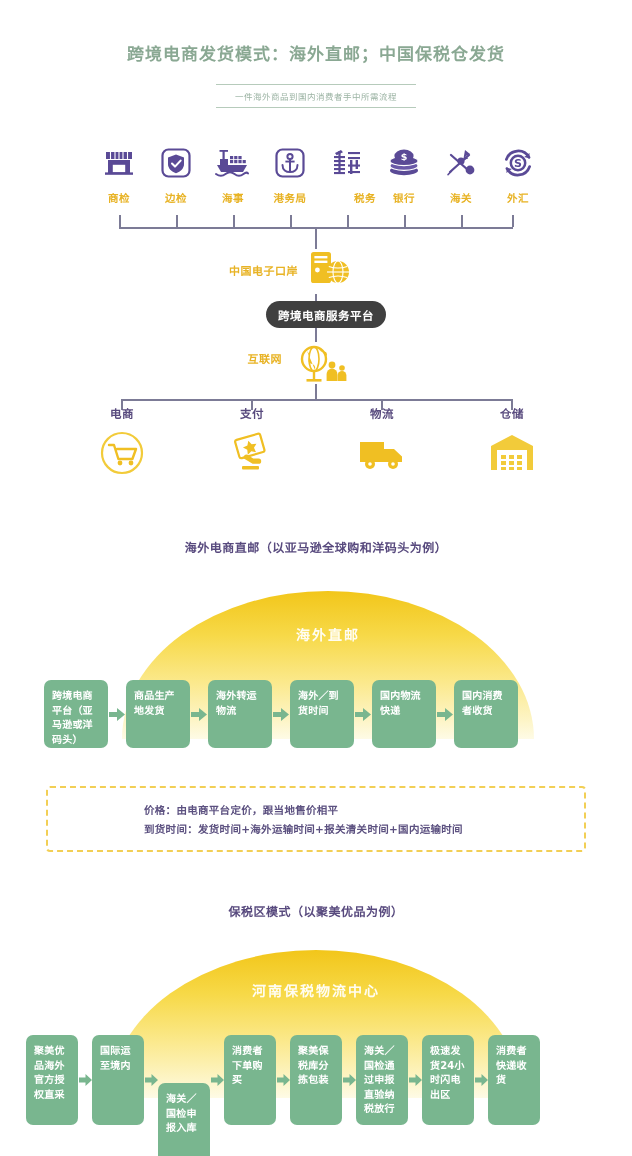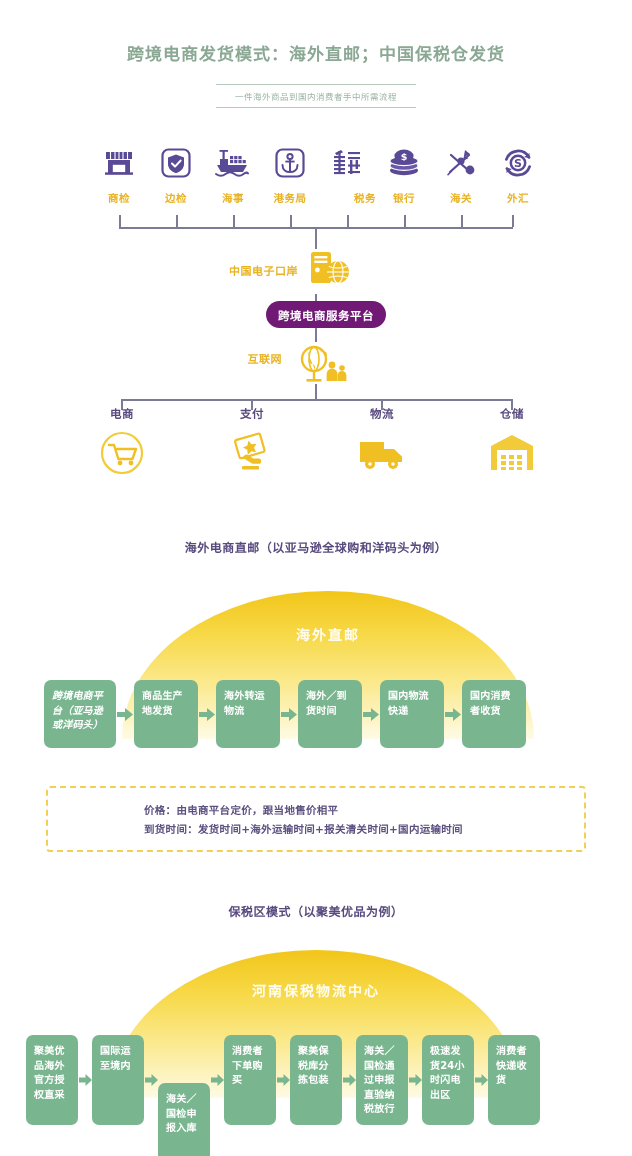--- a/index.html
+++ b/index.html
@@ -40,21 +40,21 @@
   .eport-label{
     position:absolute;right:334px;top:14px;font-size:11px;color:#e8b325;font-weight:bold;letter-spacing:.5px;
   }
   .eport-icon{position:absolute;left:305px;top:0px;}
 
   .stem2{position:absolute;left:315px;top:294px;width:1.6px;height:10px;background:#7c7b96;}
 
   
   .platform{
     position:absolute;left:266px;top:301px;width:120px;height:27px;
-    background:#701a75;border-radius:13.5px;
+    background:#404040;border-radius:13.5px;
     display:flex;align-items:center;justify-content:center;
     color:#ffffff;font-size:11.5px;font-weight:bold;letter-spacing:.5px;
   }
   .stem3{position:absolute;left:315px;top:328px;width:1.6px;height:14px;background:#7c7b96;}
 
   
   .inet{position:absolute;left:0;top:340px;width:632px;height:46px;}
   .inet-label{position:absolute;right:350px;top:10px;font-size:11px;color:#e8b325;font-weight:bold;letter-spacing:.5px;}
   .inet-icon{position:absolute;left:290px;top:0px;}
   .stem4{position:absolute;left:315px;top:384px;width:1.6px;height:16px;background:#7c7b96;}
@@ -364,21 +364,21 @@
     </div>
   </div>
 
   <div class="sec-head" style="top:538px;">海外电商直邮（以亚马逊全球购和洋码头为例）</div>
 
   <div class="dome" style="left:122px;top:591px;width:412px;height:148px;">
     <div class="dome-label" style="top:33px;">海外直邮</div>
   </div>
 
   <div class="boxrow" style="left:44px;top:680px;width:544px;">
-    <div class="fbox" style="width:72px;height:68px;font-style:italic;">跨境电商平台（亚马逊或洋码头）</div>
+    <div class="fbox" style="width:64px;height:68px;">跨境电商平台（亚马逊或洋码头）</div>
     <div class="arrow" style="width:18px;height:68px;">
       <svg width="16" height="13" viewBox="0 0 16 13">
           <path d="M0 4 h8 V0 l8 6.5 l-8 6.5 V9 H0 Z" fill="#79b68f"></path>
         </svg>
     </div>
     <div class="fbox" style="width:64px;height:68px;">商品生产地发货</div>
     <div class="arrow" style="width:18px;height:68px;">
       <svg width="16" height="13" viewBox="0 0 16 13">
           <path d="M0 4 h8 V0 l8 6.5 l-8 6.5 V9 H0 Z" fill="#79b68f"></path>
         </svg>

